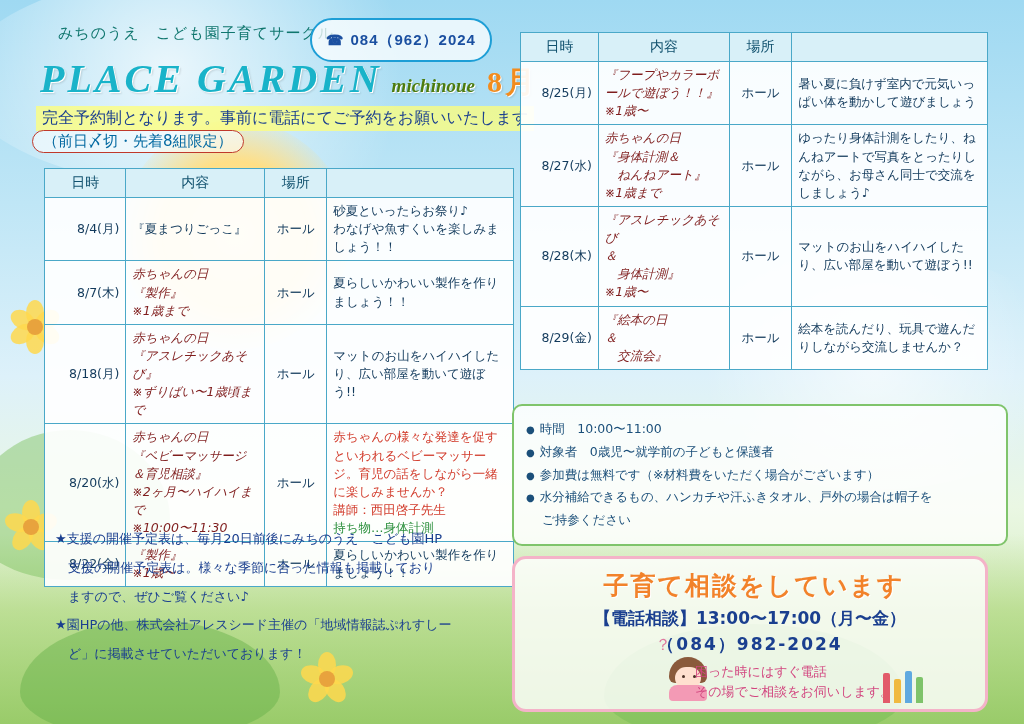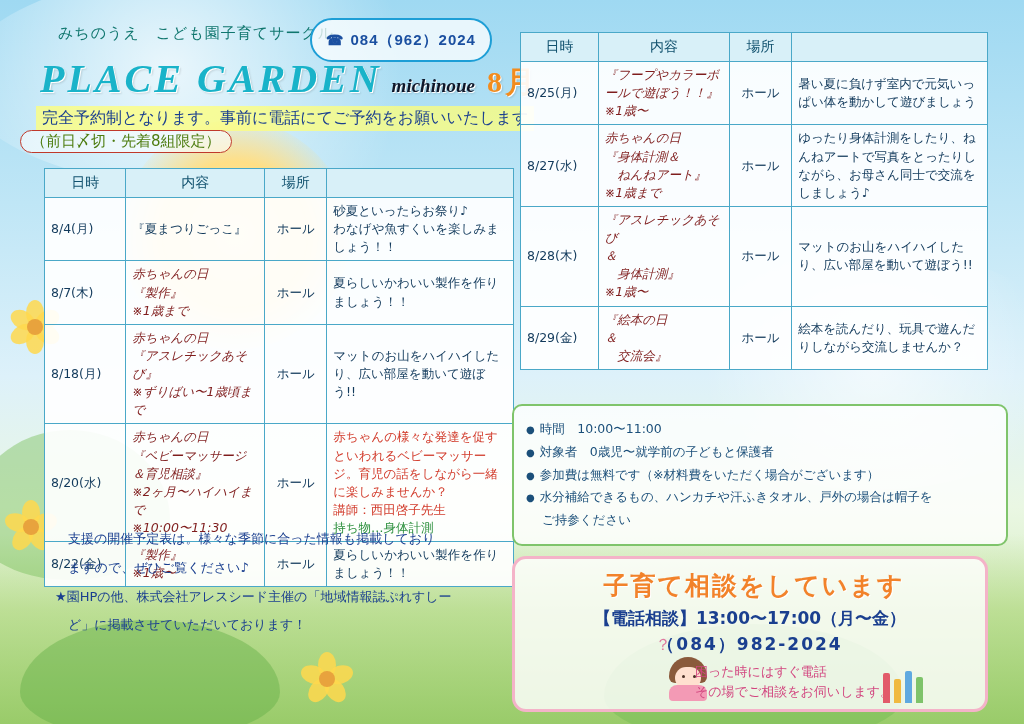--- a/index.html
+++ b/index.html
@@ -26,38 +26,38 @@
   .leafblob{position:absolute;border-radius:50% 50% 50% 50%/60% 60% 40% 40%;background:rgba(120,190,90,.45);}
 
   .page{position:absolute;inset:0;}
 
   
   .hdr-sub{position:absolute;left:58px;top:24px;font-size:15px;color:#0f766e;letter-spacing:1px;
     font-family:"DejaVu Sans", sans-serif;}
   .hdr-title{position:absolute;left:40px;top:55px;font-size:40px;color:#19b3c9;letter-spacing:3px;
     font-family:"Liberation Serif", serif;font-style:italic;font-weight:bold;
     text-shadow:1px 1px 0 #fff, 2px 2px 2px rgba(0,0,0,.12);}
-  .hdr-title .michi{font-size:19px;color:#0f172a;font-style:italic;letter-spacing:0;margin-left:10px;}
+  .hdr-title .michi{font-size:19px;color:#4d7c0f;font-style:italic;letter-spacing:0;margin-left:10px;}
   .hdr-month{color:#f28c1e;font-size:30px;margin-left:12px;font-style:normal;}
   .tel-box{position:absolute;left:310px;top:18px;width:178px;height:40px;border:2px solid #1d9ed6;border-radius:22px;
     background:rgba(255,255,255,.75);display:flex;align-items:center;justify-content:center;
     color:#1a4fa0;font-size:15px;font-weight:bold;letter-spacing:1px;}
   .tel-box .ph{margin-right:6px;font-size:14px;}
 
   .notice1{position:absolute;left:36px;top:106px;font-size:16px;color:#1a3f8f;background:rgba(255,255,120,.75);
     padding:2px 6px;font-family:"DejaVu Sans", sans-serif;}
-  .notice2{position:absolute;left:20px;top:130px;font-size:15px;color:#4d7c0f;border:1px solid #c0392b;border-radius:12px;
+  .notice2{position:absolute;left:32px;top:130px;font-size:15px;color:#0369a1;border:1px solid #c0392b;border-radius:12px;
     padding:1px 10px;background:rgba(255,255,255,.55);font-family:"DejaVu Sans", sans-serif;}
 
   
   table.sched{border-collapse:collapse;background:rgba(255,255,255,.92);font-family:"DejaVu Sans", sans-serif;}
   table.sched th{background:#d8f0f8;border:1px solid #4aa8c8;color:#11516e;font-size:14px;font-weight:normal;
     padding:5px 2px;text-align:center;}
   table.sched td{border:1px solid #4aa8c8;font-size:12.5px;color:#123a5c;padding:4px 6px;vertical-align:middle;line-height:1.45;}
-  td.date{text-align:left;white-space:nowrap;color:#123a5c;}
+  td.date{text-align:right;white-space:nowrap;color:#123a5c;}
   td.place{text-align:center;white-space:nowrap;}
   .pinkline{color:#7f1d1d;font-style:italic;}
   .redline{color:#d23c2c;}
   .greenline{color:#2b8f3c;}
 
   .tbl-left{position:absolute;left:44px;top:168px;width:470px;}
   .tbl-right{position:absolute;left:520px;top:32px;width:468px;}
 
   
   .infobox{position:absolute;left:512px;top:404px;width:468px;border:2px solid #7fc46b;border-radius:10px;
@@ -288,20 +288,21 @@
     <ul id="info-list" style="margin:0;padding:0;">
         <li>時間　10:00〜11:00</li>
         <li>対象者　0歳児〜就学前の子どもと保護者</li>
         <li>参加費は無料です（※材料費をいただく場合がございます）</li>
         <li>水分補給できるもの、ハンカチや汗ふきタオル、戸外の場合は帽子を</li>
         <li class="sub">ご持参ください</li>
       </ul>
   </div>
 
   <div class="notes">
+    <p>★支援の開催予定表は、毎月20日前後にみちのうえ　こども園HP</p>
     <p>　支援の開催予定表は。様々な季節に合った情報も掲載しており</p>
     <p>　ますので、ぜひご覧ください♪</p>
     <p>★園HPの他、株式会社アレスシード主催の「地域情報誌ぷれすしー</p>
     <p>　ど」に掲載させていただいております！</p>
   </div>
 
   <div class="consult">
     <div class="consult-title">子育て相談をしています</div>
     <div class="consult-line1">【電話相談】13:00〜17:00（月〜金）</div>
     <div class="consult-line2">（084）982-2024</div>

